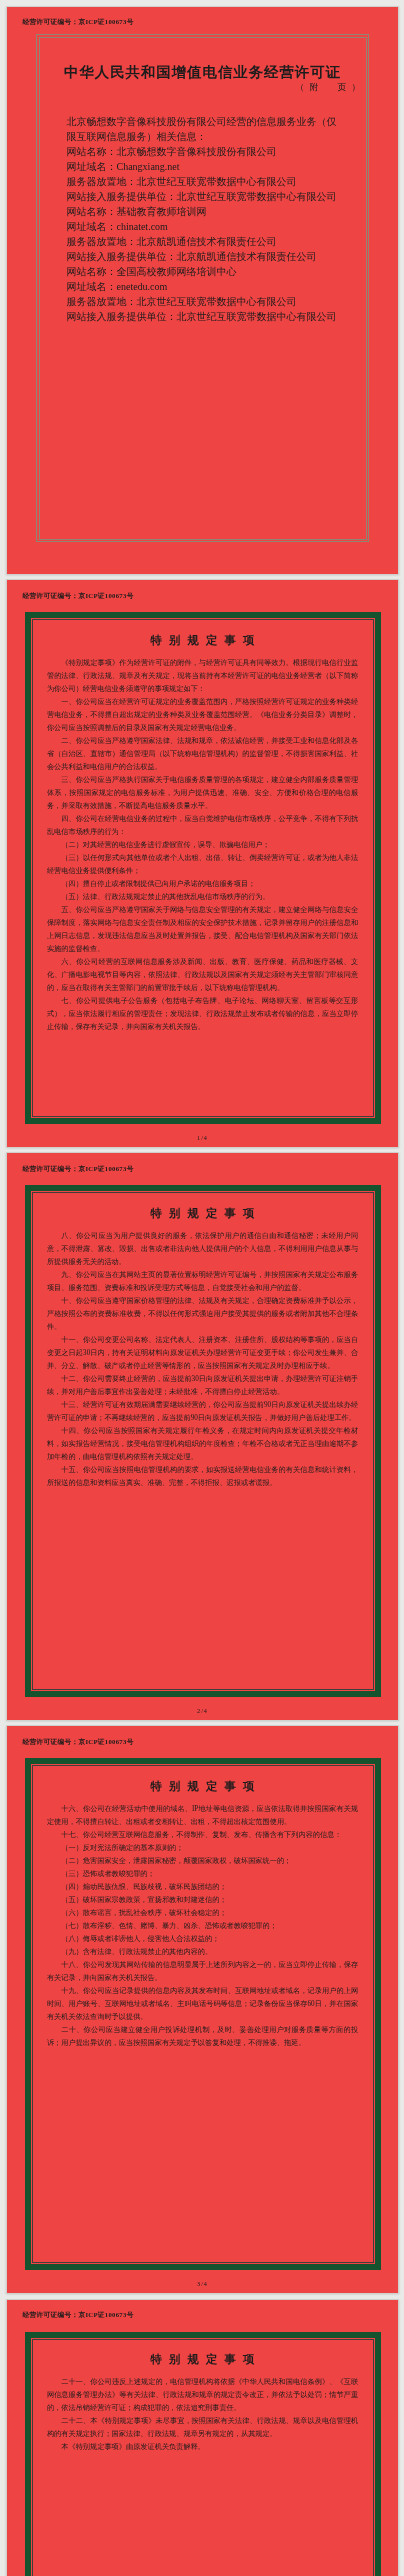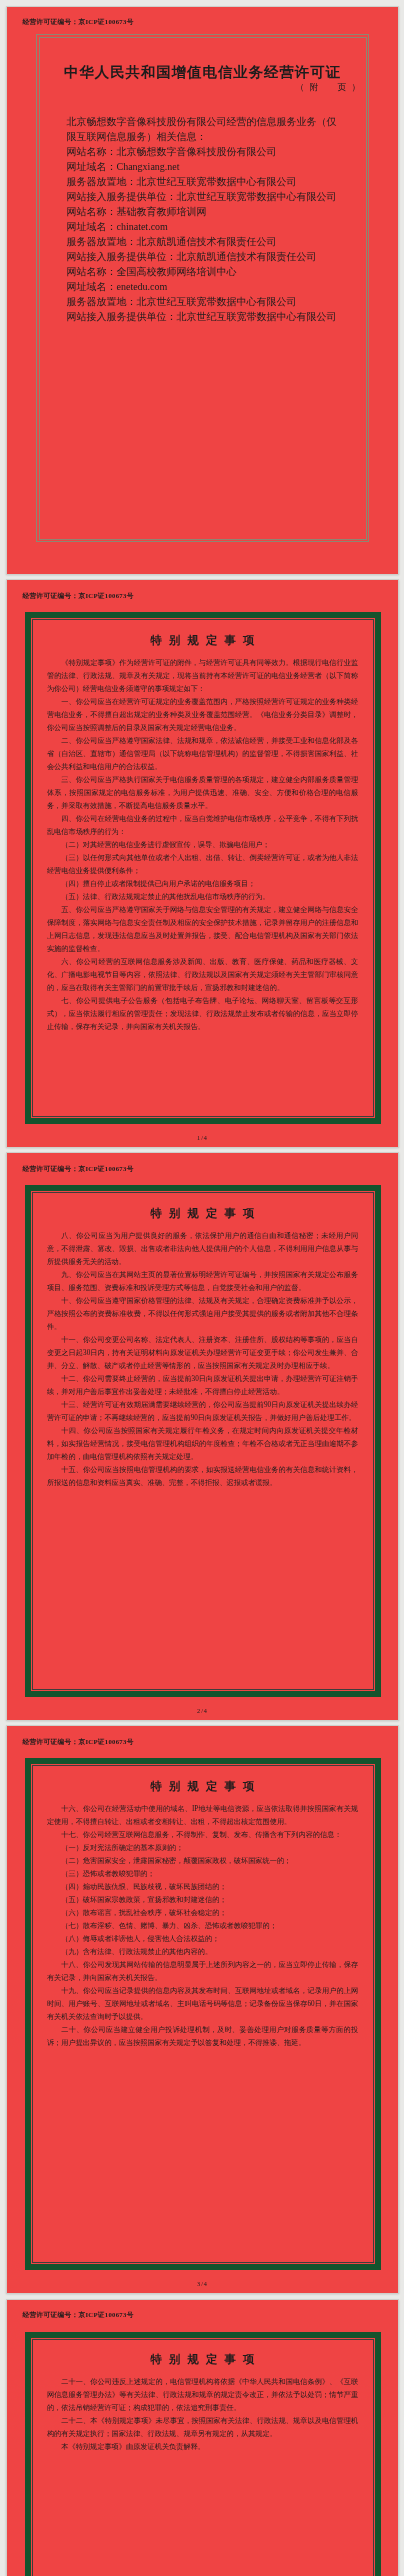--- a/index.html
+++ b/index.html
@@ -155,21 +155,21 @@
         <p class="prov-para">《特别规定事项》作为经营许可证的附件，与经营许可证具有同等效力。根据现行电信行业监管的法律、行政法规、规章及有关规定，现将当前持有本经营许可证的电信业务经营者（以下简称为你公司）经营电信业务须遵守的事项规定如下：</p>
             <p class="prov-para">一、你公司应当在经营许可证规定的业务覆盖范围内，严格按照经营许可证规定的业务种类经营电信业务，不得擅自超出规定的业务种类及业务覆盖范围经营。《电信业务分类目录》调整时，你公司应当按照调整后的目录及国家有关规定经营电信业务。</p>
             <p class="prov-para">二、你公司应当严格遵守国家法律、法规和规章，依法诚信经营，并接受工业和信息化部及各省（自治区、直辖市）通信管理局（以下统称电信管理机构）的监督管理，不得损害国家利益、社会公共利益和电信用户的合法权益。</p>
             <p class="prov-para">三、你公司应当严格执行国家关于电信服务质量管理的各项规定，建立健全内部服务质量管理体系，按照国家规定的电信服务标准，为用户提供迅速、准确、安全、方便和价格合理的电信服务，并采取有效措施，不断提高电信服务质量水平。</p>
             <p class="prov-para">四、你公司在经营电信业务的过程中，应当自觉维护电信市场秩序，公平竞争，不得有下列扰乱电信市场秩序的行为：</p>
             <p class="prov-para">（二）对其经营的电信业务进行虚假宣传，误导、欺骗电信用户；</p>
             <p class="prov-para">（三）以任何形式向其他单位或者个人出租、出借、转让、倒卖经营许可证，或者为他人非法经营电信业务提供便利条件；</p>
             <p class="prov-para">（四）擅自停止或者限制提供已向用户承诺的电信服务项目；</p>
             <p class="prov-para">（五）法律、行政法规规定禁止的其他扰乱电信市场秩序的行为。</p>
             <p class="prov-para">五、你公司应当严格遵守国家关于网络与信息安全管理的有关规定，建立健全网络与信息安全保障制度，落实网络与信息安全责任制及相应的安全保护技术措施，记录并留存用户的注册信息和上网日志信息，发现违法信息应当及时处置并报告，接受、配合电信管理机构及国家有关部门依法实施的监督检查。</p>
-            <p class="prov-para">六、你公司经营的互联网信息服务涉及新闻、出版、教育、医疗保健、药品和医疗器械、文化、广播电影电视节目等内容，依照法律、行政法规以及国家有关规定须经有关主管部门审核同意的，应当在取得有关主管部门的前置审批手续后，宣扬邪教和封建迷信的。</p>
+            <p class="prov-para">六、你公司经营的互联网信息服务涉及新闻、出版、教育、医疗保健、药品和医疗器械、文化、广播电影电视节目等内容，依照法律、行政法规以及国家有关规定须经有关主管部门审核同意的，应当在取得有关主管部门的前置审批手续后，以下统称电信管理机构。</p>
             <p class="prov-para">七、你公司提供电子公告服务（包括电子布告牌、电子论坛、网络聊天室、留言板等交互形式），应当依法履行相应的管理责任；发现法律、行政法规禁止发布或者传输的信息，应当立即停止传输，保存有关记录，并向国家有关机关报告。</p>
           </div>
       </div>
     </div>
     <div class="page-number">1/4</div>
   </div>
 
   <div class="page">
     <div class="page-header">
       <span class="b-label">经营许可证编号：</span><span class="b-number">京ICP证100673号</span>

